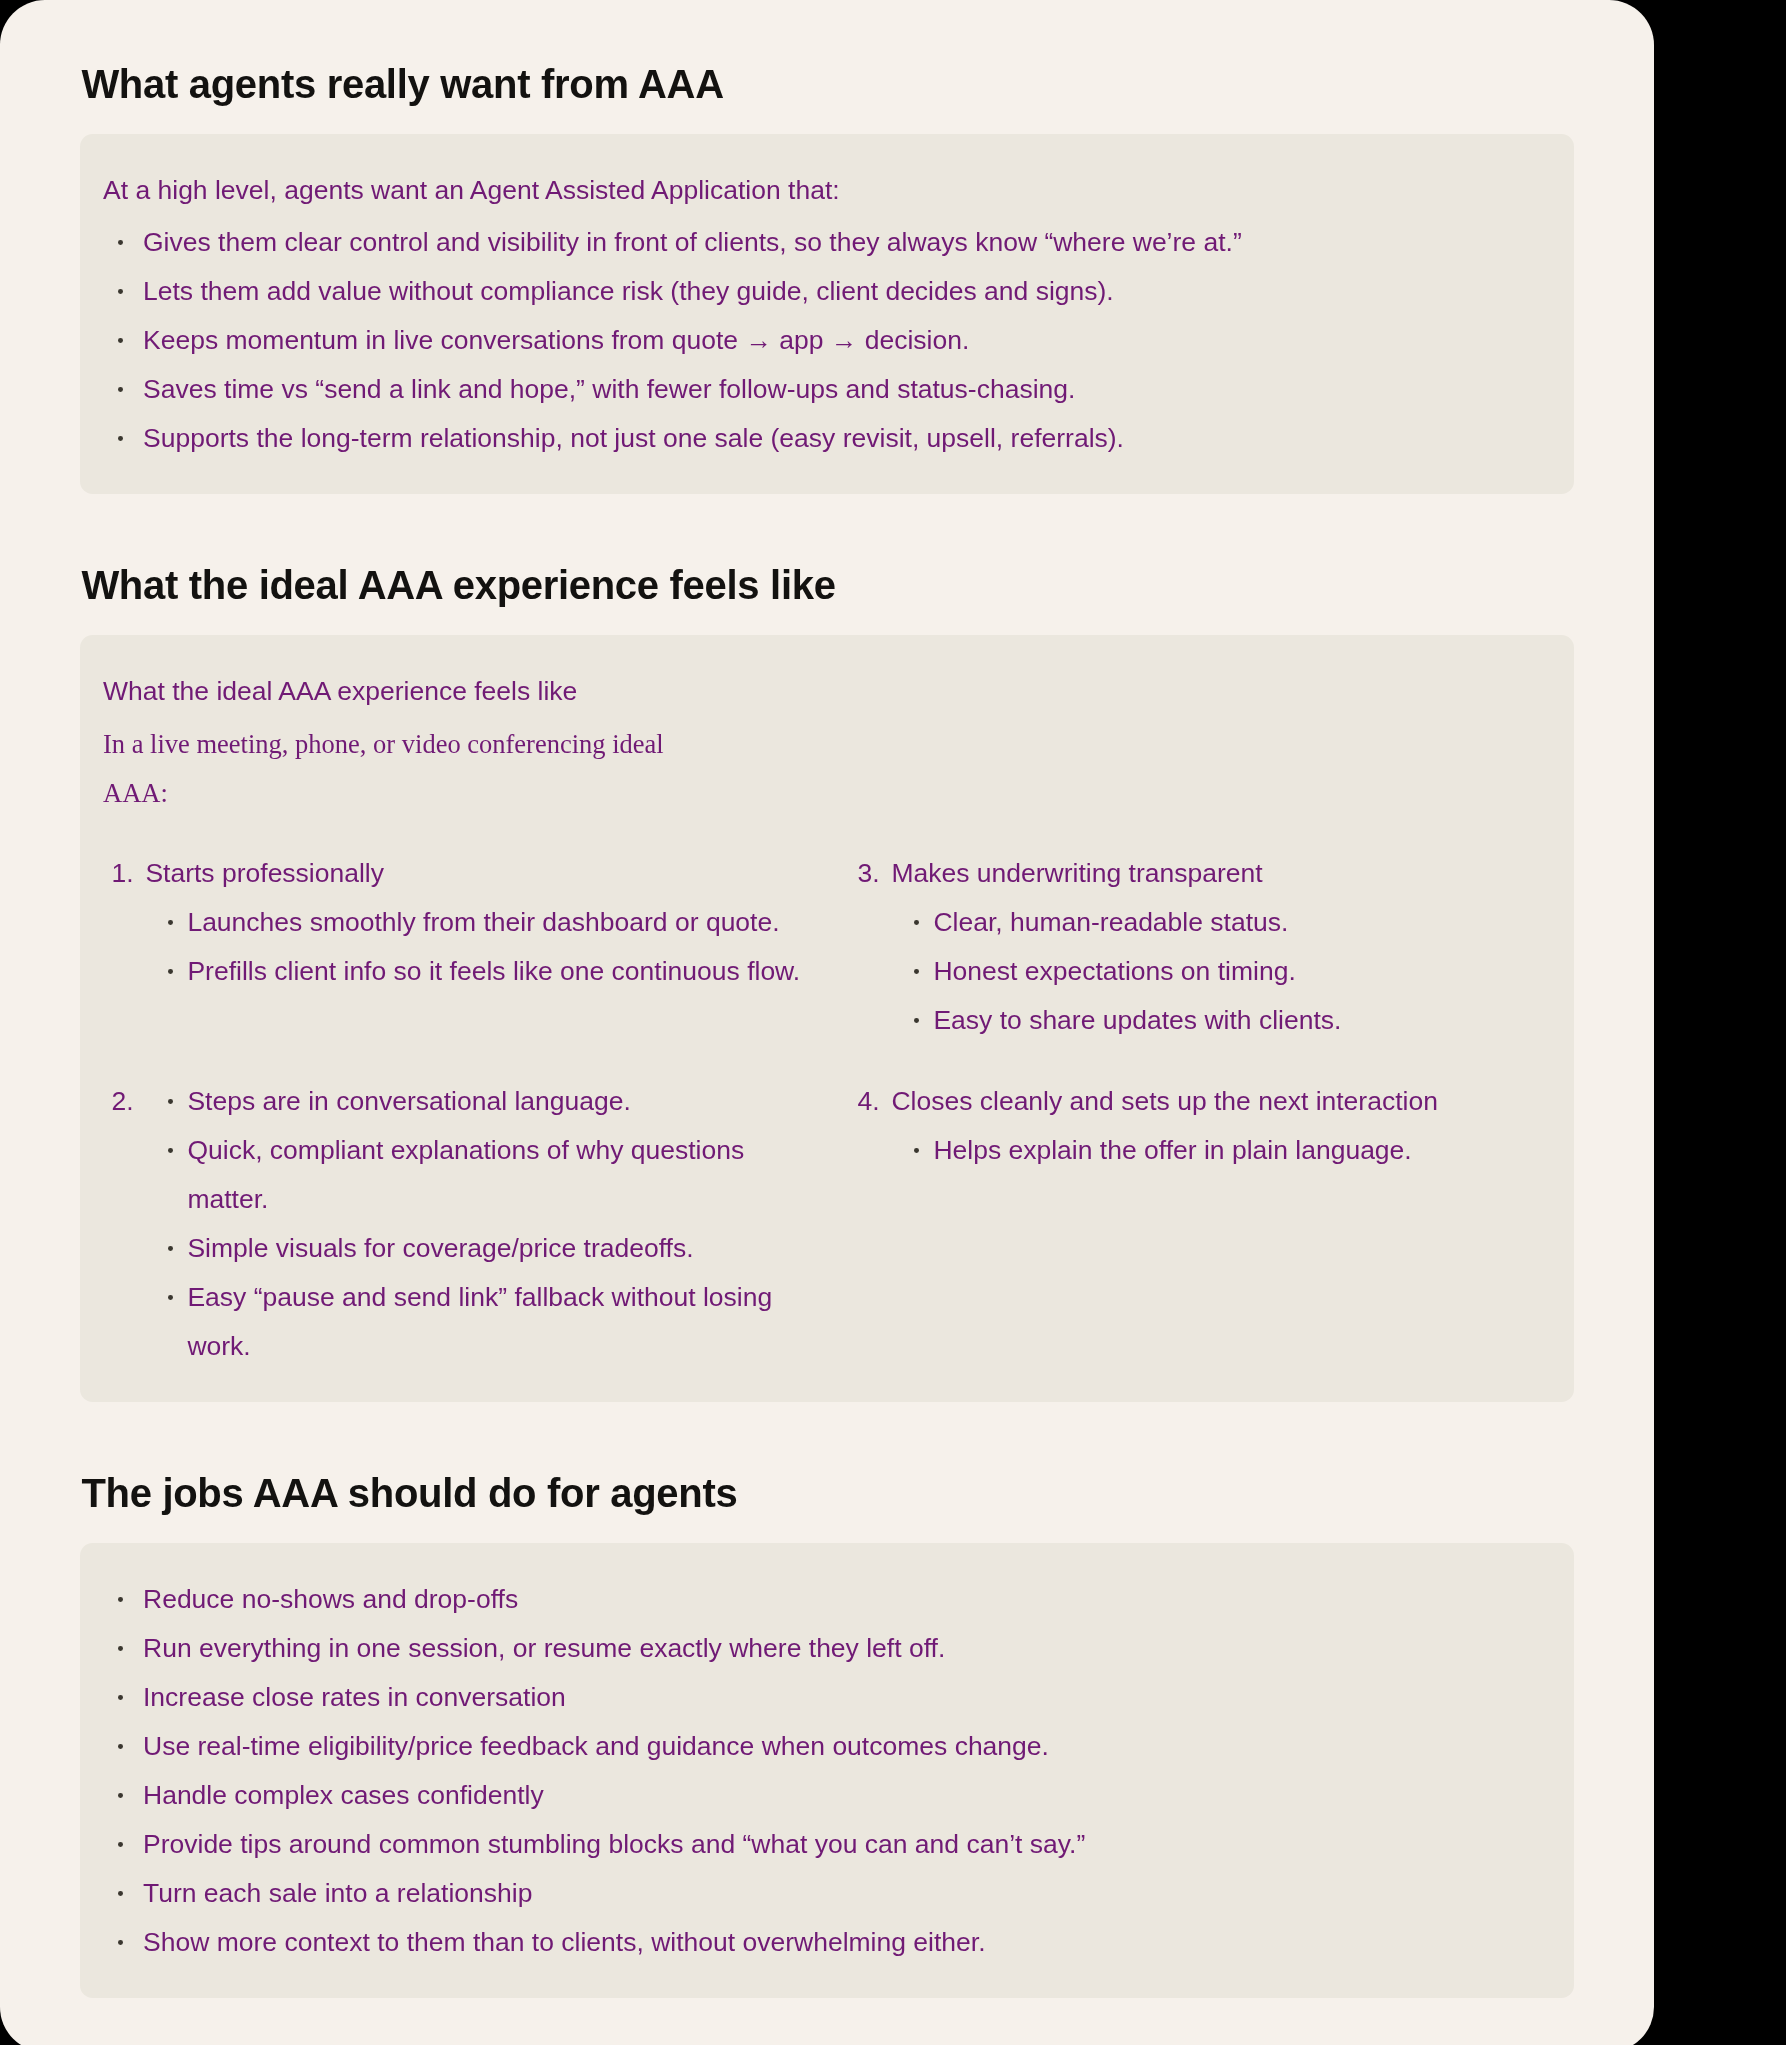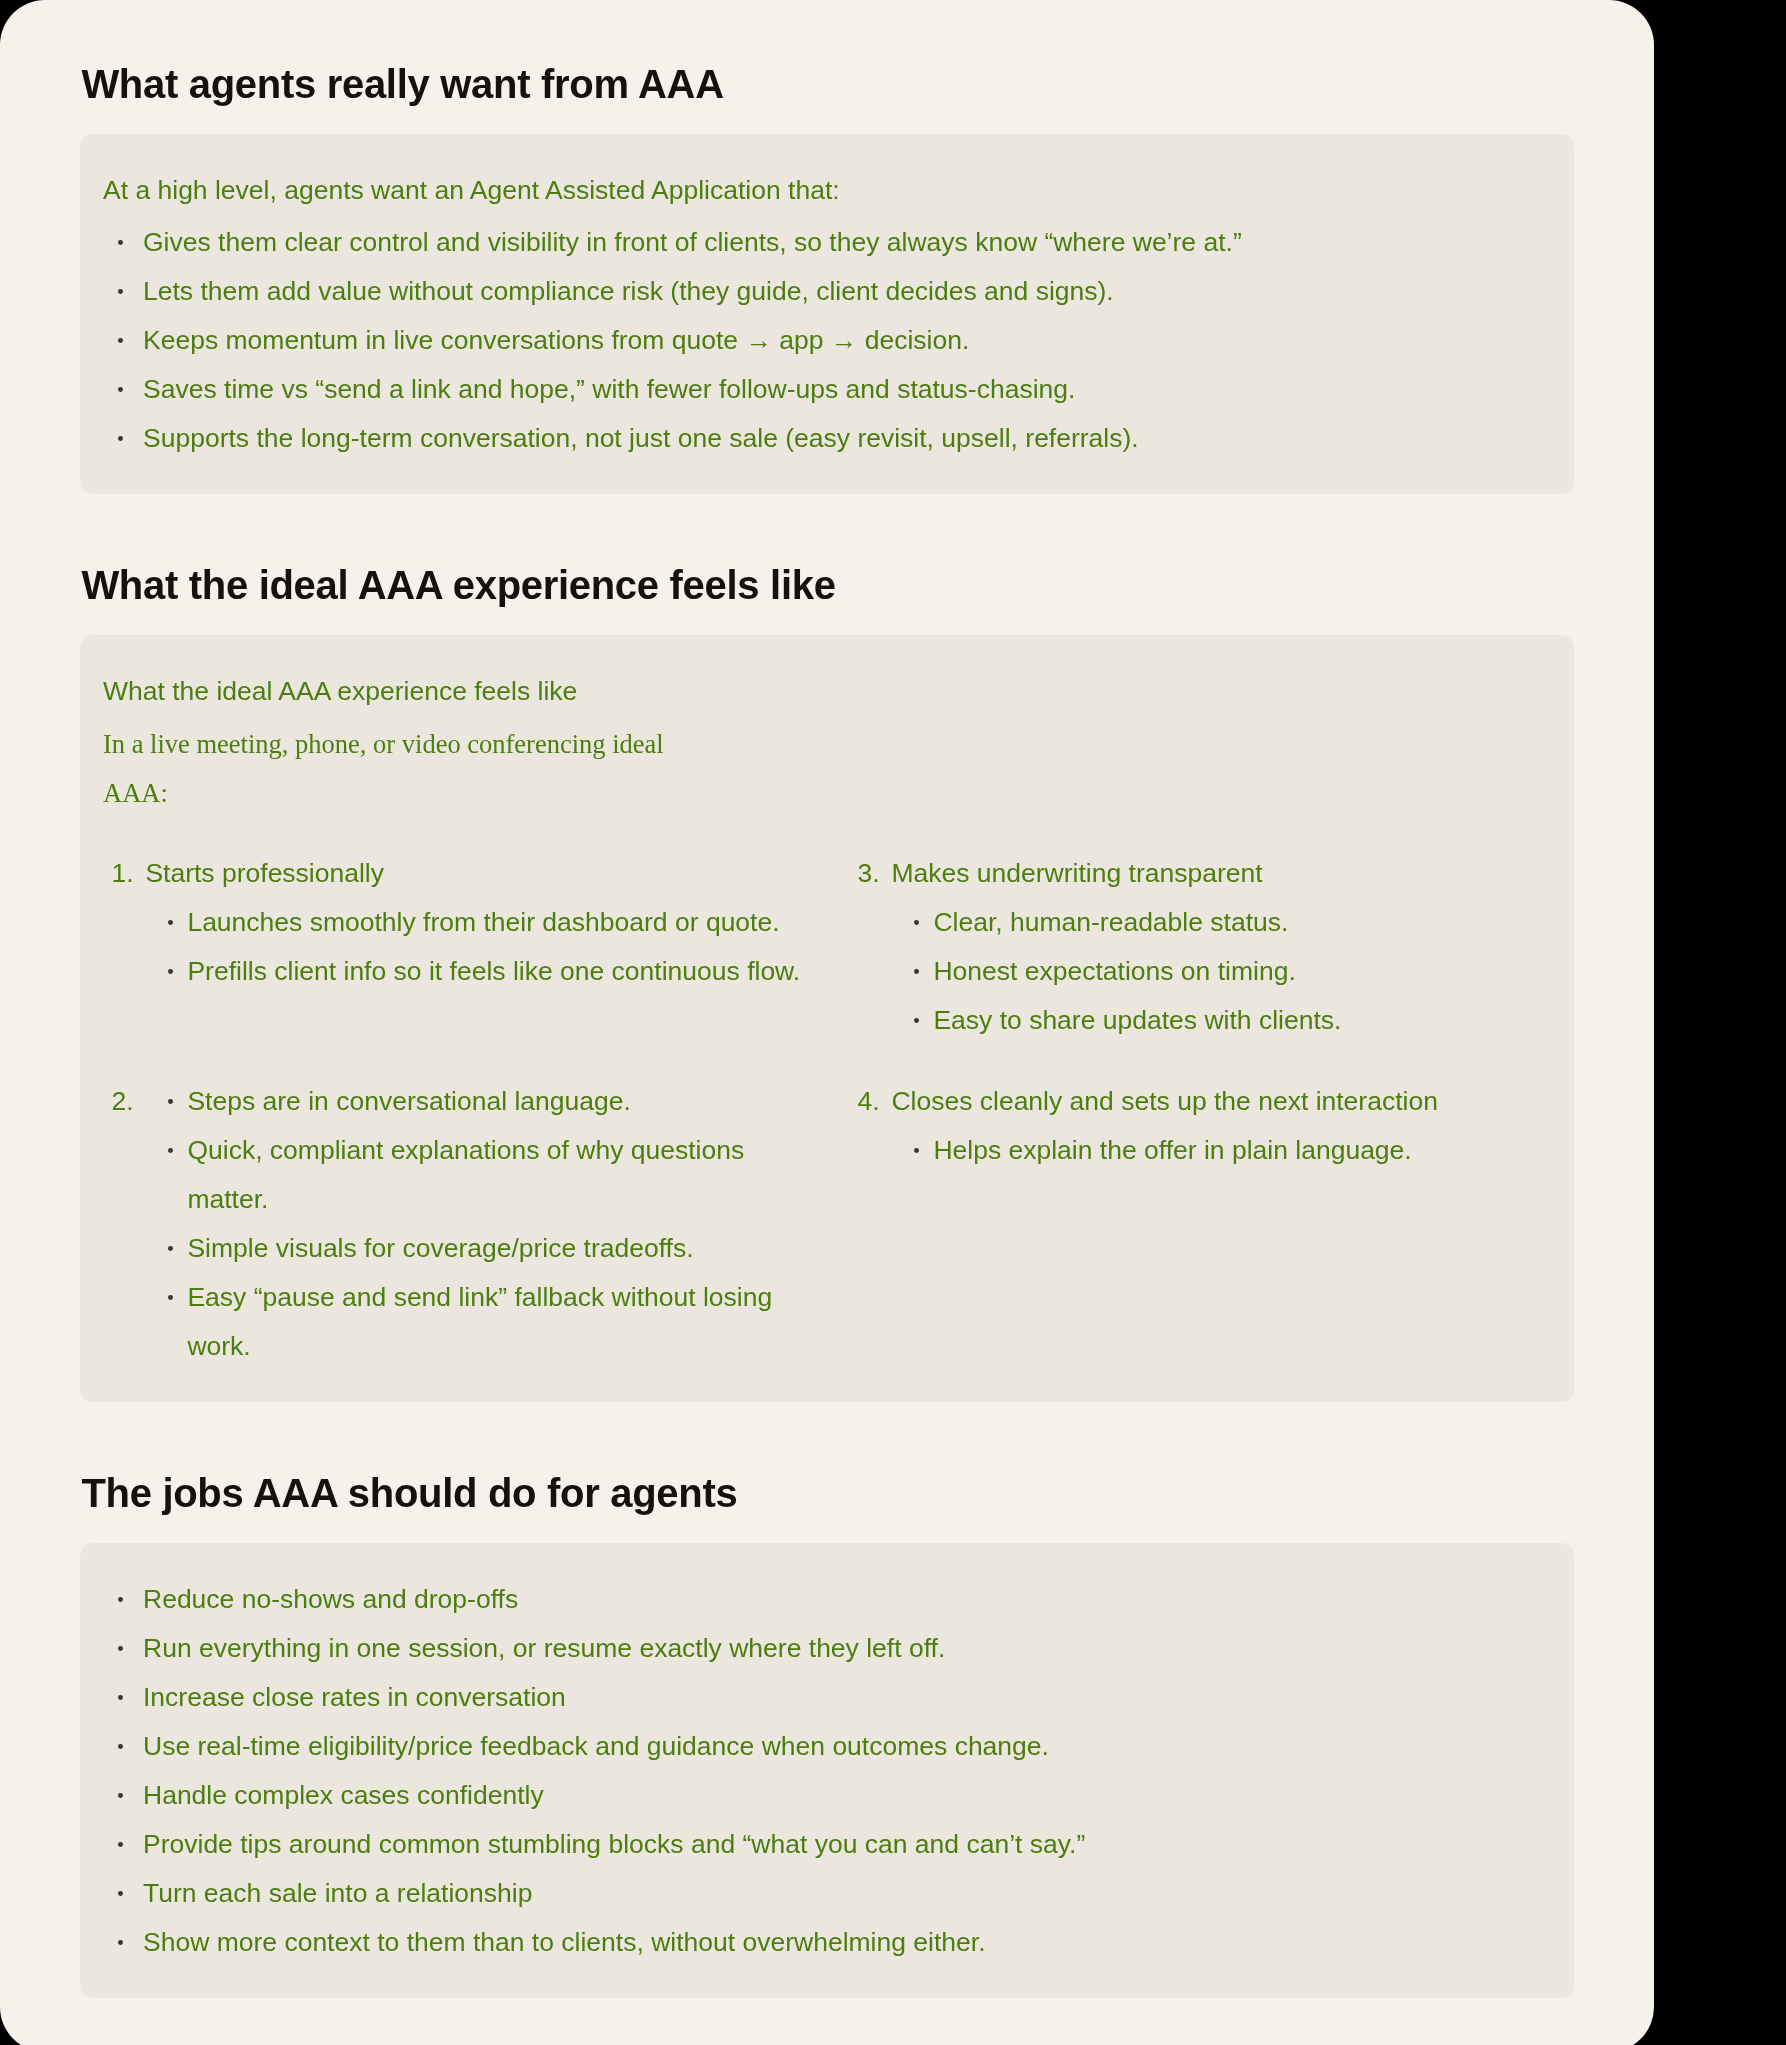--- a/index.html
+++ b/index.html
@@ -27,21 +27,21 @@
     font-weight:700;
     letter-spacing:-0.3px;
     color:#131210;
   }
   .card{
     background:#ebe7de;
     border-radius:12.6px;
     padding:32px 24px 31px 23px;
     font-size:26.5px;
     line-height:49px;
-    color:#4d7c0f;
+    color:#701a75;
   }
   .card p{margin:0;}
   .card .intro{margin:0 0 2.8px 0;}
 
   ul.bullets{list-style:none;margin:0;padding:0;}
   ul.bullets > li{position:relative;padding-left:40px;}
   ul.bullets > li::before{
     content:"";
     position:absolute;
     left:15.3px;
@@ -84,21 +84,21 @@
 
   <section class="section">
     <h2 class="sec-heading">What agents really want from AAA</h2>
     <div class="card">
       <p class="intro">At a high level, agents want an Agent Assisted Application that:</p>
       <ul class="bullets">
         <li>Gives them clear control and visibility in front of clients, so they always know “where we’re at.”</li>
         <li>Lets them add value without compliance risk (they guide, client decides and signs).</li>
         <li>Keeps momentum in live conversations from quote → app → decision.</li>
         <li>Saves time vs “send a link and hope,” with fewer follow-ups and status-chasing.</li>
-        <li>Supports the long-term conversation, not just one sale (easy revisit, upsell, referrals).</li>
+        <li>Supports the long-term relationship, not just one sale (easy revisit, upsell, referrals).</li>
       </ul>
     </div>
   </section>
 
   <section class="section">
     <h2 class="sec-heading">What the ideal AAA experience feels like</h2>
     <div class="card">
       <div class="intro-block">
         <p>What the ideal AAA experience feels like</p>
         <p class="intro-wrap">In a live meeting, phone, or video conferencing ideal AAA:</p>

